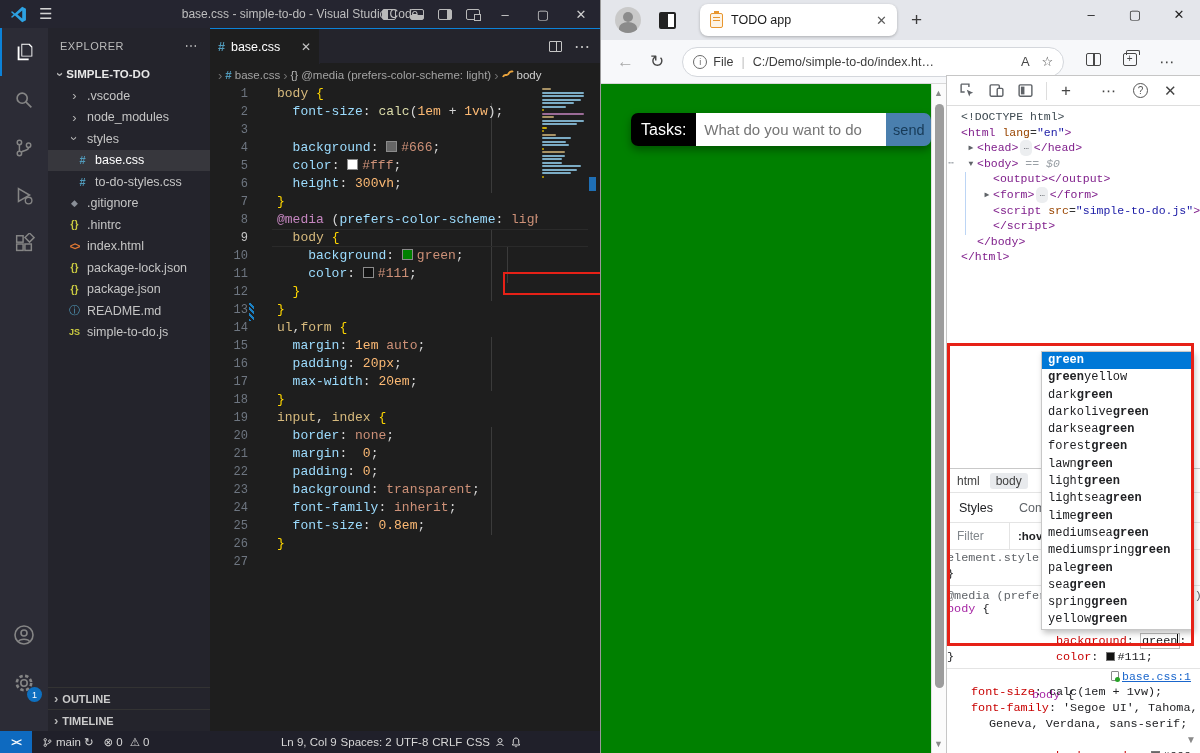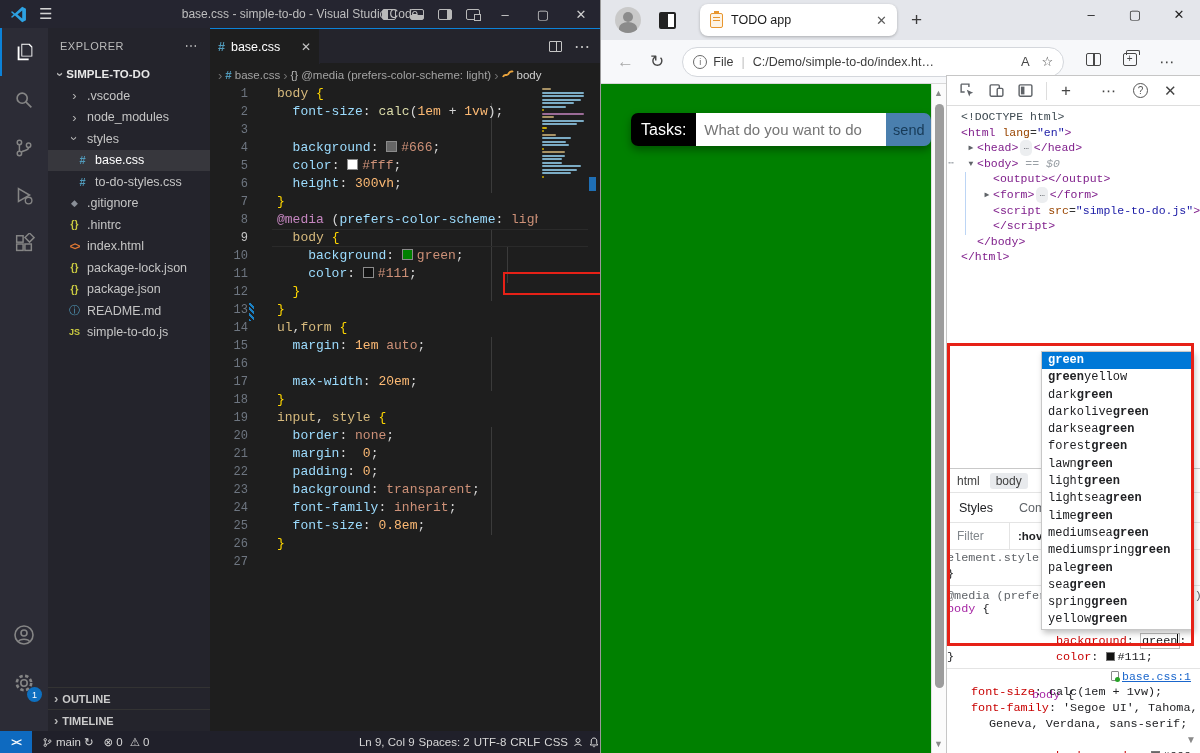--- a/index.html
+++ b/index.html
@@ -70,21 +70,21 @@
   .iguide { position:absolute; width:1px; background:#3b3b3b; }
   .minimap { position:absolute; left:328px; top:0px; width:50px; height:130px; background:#1e1e1e; padding:3px 4px; }
   .mm-bar { height:2px; margin-bottom:1.5px; border-radius:1px; opacity:.75; }
   .vscrollzone { position:absolute; left:378px; top:0; width:12px; height:646px; background:#1e1e1e; }
   .ovr-mark { position:absolute; left:379px; top:92px; width:7px; height:14px; background:#1f6fb5; }
   .redbox { position:absolute; border:2px solid #e62117; pointer-events:none; z-index:40; }
 
   .statusbar { position:absolute; left:0; bottom:0; width:600px; height:22px; background:#20202a; color:#d7d7d7; font-size:11.5px; display:flex; align-items:center; }
   .remote { width:32px; height:22px; background:#0e6ac0; color:#fff; display:flex; align-items:center; justify-content:center; font-size:10px; font-weight:bold; letter-spacing:-1px; }
   .st-item { margin-left:10px; display:flex; align-items:center; gap:3px; white-space:nowrap; }
-  .st-right { margin-left:auto; display:flex; align-items:flex-start; gap:4px; }
+  .st-right { margin-left:auto; display:flex; align-items:flex-start; gap:4px; padding-right:78px; }
 
   
   .browser { position:absolute; left:600px; top:0; width:600px; height:753px; background:#fff; border-left:1px solid #9a9a9a; overflow:hidden; }
   .tabstrip { position:absolute; left:0; top:0; width:600px; height:40px; background:#e4e6eb; display:flex; align-items:center; }
   .avatar { margin-left:14px; width:26px; height:26px; border-radius:50%; background:#c9c9c9; position:relative; overflow:hidden; }
   .avatar .head { position:absolute; left:8px; top:5px; width:10px; height:10px; border-radius:50%; background:#8b8b8b; }
   .avatar .bodyp { position:absolute; left:4px; top:15px; width:18px; height:12px; border-radius:50% 50% 0 0; background:#8b8b8b; }
   .wsq { margin-left:18px; width:17px; height:17px; border:2px solid #222; border-radius:2px; position:relative; background:#fff; }
   .wsq:after { content:""; position:absolute; left:0; top:0; width:7px; height:13px; background:#222; }
   .btab { margin-left:24px; width:197px; height:32px; background:#fff; border-radius:8px; box-shadow:0 1px 3px rgba(0,0,0,.25); display:flex; align-items:center; padding:0 10px; font-size:12.5px; color:#1b1b1b; }
@@ -370,24 +370,24 @@
           <div class="cline"><span class="lnum">6</span><span class="ltext"><span class="tk-ws">  </span><span class="tk-prop">height</span><span class="tk-punc">: </span><span class="tk-num">300vh</span><span class="tk-punc">;</span></span></div>
           <div class="cline"><span class="lnum">7</span><span class="ltext"><span class="tk-brace">}</span></span></div>
           <div class="cline"><span class="lnum">8</span><span class="ltext"><span class="tk-at">@media</span><span class="tk-punc"> (</span><span class="tk-prop">prefers-color-scheme</span><span class="tk-punc">: </span><span class="tk-str">light</span></span></div>
           <div class="cline cur"><span class="lnum">9</span><span class="ltext"><span class="tk-ws">  </span><span class="tk-sel">body</span><span class="tk-punc"> </span><span class="tk-brace">{</span></span></div>
           <div class="cline"><span class="lnum">10</span><span class="ltext"><span class="tk-ws">    </span><span class="tk-prop">background</span><span class="tk-punc">: </span><span class="sw" style="background: rgb(0, 128, 0);"></span><span class="tk-str">green</span><span class="tk-punc">;</span></span></div>
           <div class="cline"><span class="lnum">11</span><span class="ltext"><span class="tk-ws">    </span><span class="tk-prop">color</span><span class="tk-punc">: </span><span class="sw" style="background: rgb(17, 17, 17);"></span><span class="tk-str">#111</span><span class="tk-punc">;</span></span></div>
           <div class="cline"><span class="lnum">12</span><span class="ltext"><span class="tk-ws">  </span><span class="tk-brace">}</span></span></div>
           <div class="cline"><span class="lnum">13</span><span class="ltext"><span class="tk-brace">}</span></span></div>
           <div class="cline"><span class="lnum">14</span><span class="ltext"><span class="tk-sel">ul</span><span class="tk-punc">,</span><span class="tk-sel">form</span><span class="tk-punc"> </span><span class="tk-brace">{</span></span></div>
           <div class="cline"><span class="lnum">15</span><span class="ltext"><span class="tk-ws">  </span><span class="tk-prop">margin</span><span class="tk-punc">: </span><span class="tk-num">1em</span><span class="tk-punc"> </span><span class="tk-str">auto</span><span class="tk-punc">;</span></span></div>
-          <div class="cline"><span class="lnum">16</span></div>
+          <div class="cline"><span class="lnum">16</span><span class="ltext"><span class="tk-ws">  </span><span class="tk-prop">padding</span><span class="tk-punc">: </span><span class="tk-num">20px</span><span class="tk-punc">;</span></span></div>
           <div class="cline"><span class="lnum">17</span><span class="ltext"><span class="tk-ws">  </span><span class="tk-prop">max-width</span><span class="tk-punc">: </span><span class="tk-num">20em</span><span class="tk-punc">;</span></span></div>
           <div class="cline"><span class="lnum">18</span><span class="ltext"><span class="tk-brace">}</span></span></div>
-          <div class="cline"><span class="lnum">19</span><span class="ltext"><span class="tk-sel">input</span><span class="tk-punc">, </span><span class="tk-sel">style</span><span class="tk-punc"> </span><span class="tk-brace">{</span></span></div>
+          <div class="cline"><span class="lnum">19</span><span class="ltext"><span class="tk-sel">input</span><span class="tk-punc">, </span><span class="tk-sel">index</span><span class="tk-punc"> </span><span class="tk-brace">{</span></span></div>
           <div class="cline"><span class="lnum">20</span><span class="ltext"><span class="tk-ws">  </span><span class="tk-prop">border</span><span class="tk-punc">: </span><span class="tk-str">none</span><span class="tk-punc">;</span></span></div>
           <div class="cline"><span class="lnum">21</span><span class="ltext"><span class="tk-ws">  </span><span class="tk-prop">margin</span><span class="tk-punc">:  </span><span class="tk-num">0</span><span class="tk-punc">;</span></span></div>
           <div class="cline"><span class="lnum">22</span><span class="ltext"><span class="tk-ws">  </span><span class="tk-prop">padding</span><span class="tk-punc">: </span><span class="tk-num">0</span><span class="tk-punc">;</span></span></div>
           <div class="cline"><span class="lnum">23</span><span class="ltext"><span class="tk-ws">  </span><span class="tk-prop">background</span><span class="tk-punc">: </span><span class="tk-str">transparent</span><span class="tk-punc">;</span></span></div>
           <div class="cline"><span class="lnum">24</span><span class="ltext"><span class="tk-ws">  </span><span class="tk-prop">font-family</span><span class="tk-punc">: </span><span class="tk-str">inherit</span><span class="tk-punc">;</span></span></div>
           <div class="cline"><span class="lnum">25</span><span class="ltext"><span class="tk-ws">  </span><span class="tk-prop">font-size</span><span class="tk-punc">: </span><span class="tk-num">0.8em</span><span class="tk-punc">;</span></span></div>
           <div class="cline"><span class="lnum">26</span><span class="ltext"><span class="tk-brace">}</span></span></div>
           <div class="cline"><span class="lnum">27</span><span class="ltext"></span></div>
           <div class="gutter-mod"></div>
           <div class="minimap" id="minimap">

